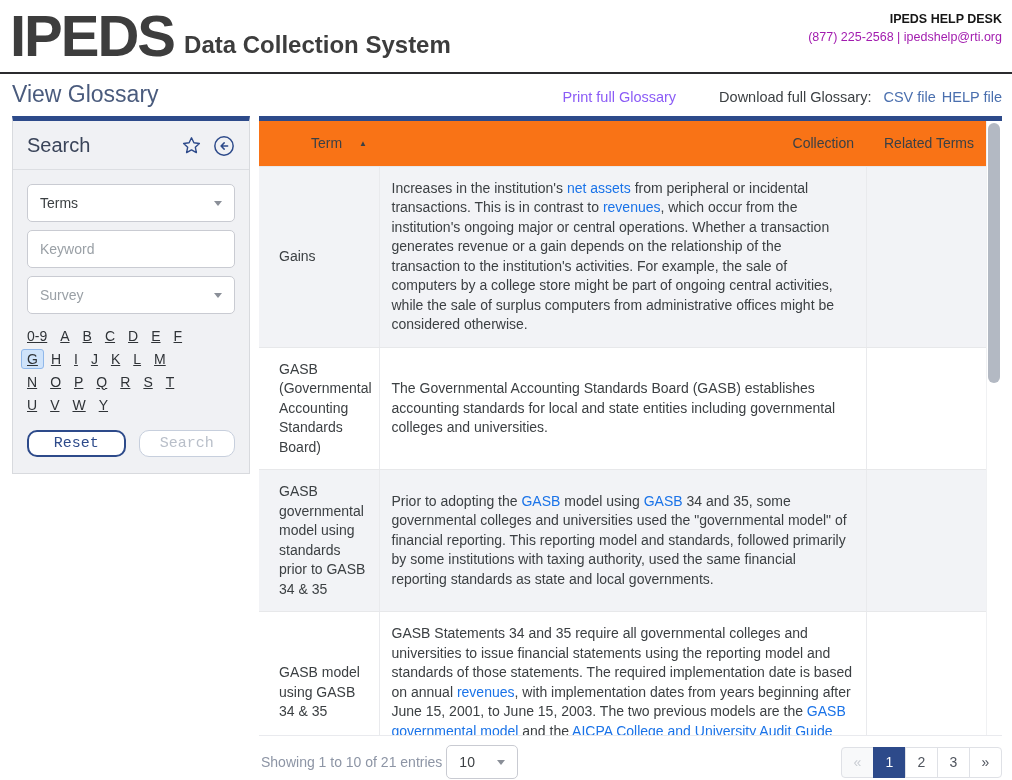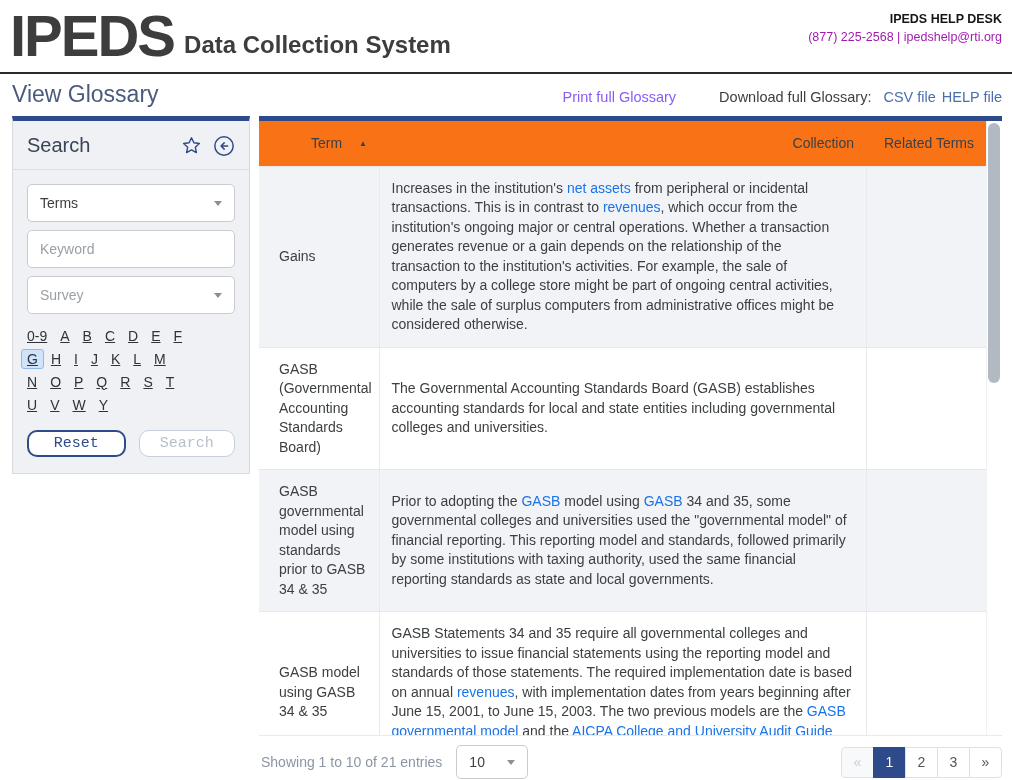--- a/index.html
+++ b/index.html
@@ -80,21 +80,21 @@
 
   
   .scroll-track { position: absolute; top: 0; right: 0; bottom: 0; width: 16px;
     background: #fff; border-left: 1px solid #f0f1f3; }
   .scroll-thumb { position: absolute; top: 2px; right: 2px; width: 12px; height: 260px;
     background: #b3b9c3; border-radius: 6px; cursor: pointer; }
 
   
   .table-footer { display: flex; align-items: center; height: 44px; padding-top: 8px; }
   .showing { color: #8d95a5; font-size: 14px; margin-left: 2px; }
-  .pagesize { width: 72px; height: 34px; margin-left: 14px; background: #fff;
+  .pagesize { width: 72px; height: 34px; margin-left: 4px; background: #fff;
     border: 1px solid #c9cbd2; border-radius: 5px; display: flex; align-items: center;
     justify-content: space-between; padding: 0 12px; font-size: 14px; color: #3c4043;
     cursor: pointer; }
   .pagination { margin-left: auto; display: flex; }
   .page-btn { min-width: 33px; height: 31px; border: 1px solid #dfe1e6; margin-left: -1px;
     background: #fff; color: #50555e; font-size: 14px; display: flex; align-items: center;
     justify-content: center; cursor: pointer; font-family: "Liberation Sans", sans-serif; }
   .page-btn:first-child { border-radius: 4px 0 0 4px; margin-left: 0; }
   .page-btn:last-child { border-radius: 0 4px 4px 0; }
   .page-btn.disabled { background: #f8f9fa; color: #c9cdd3; cursor: default; }

